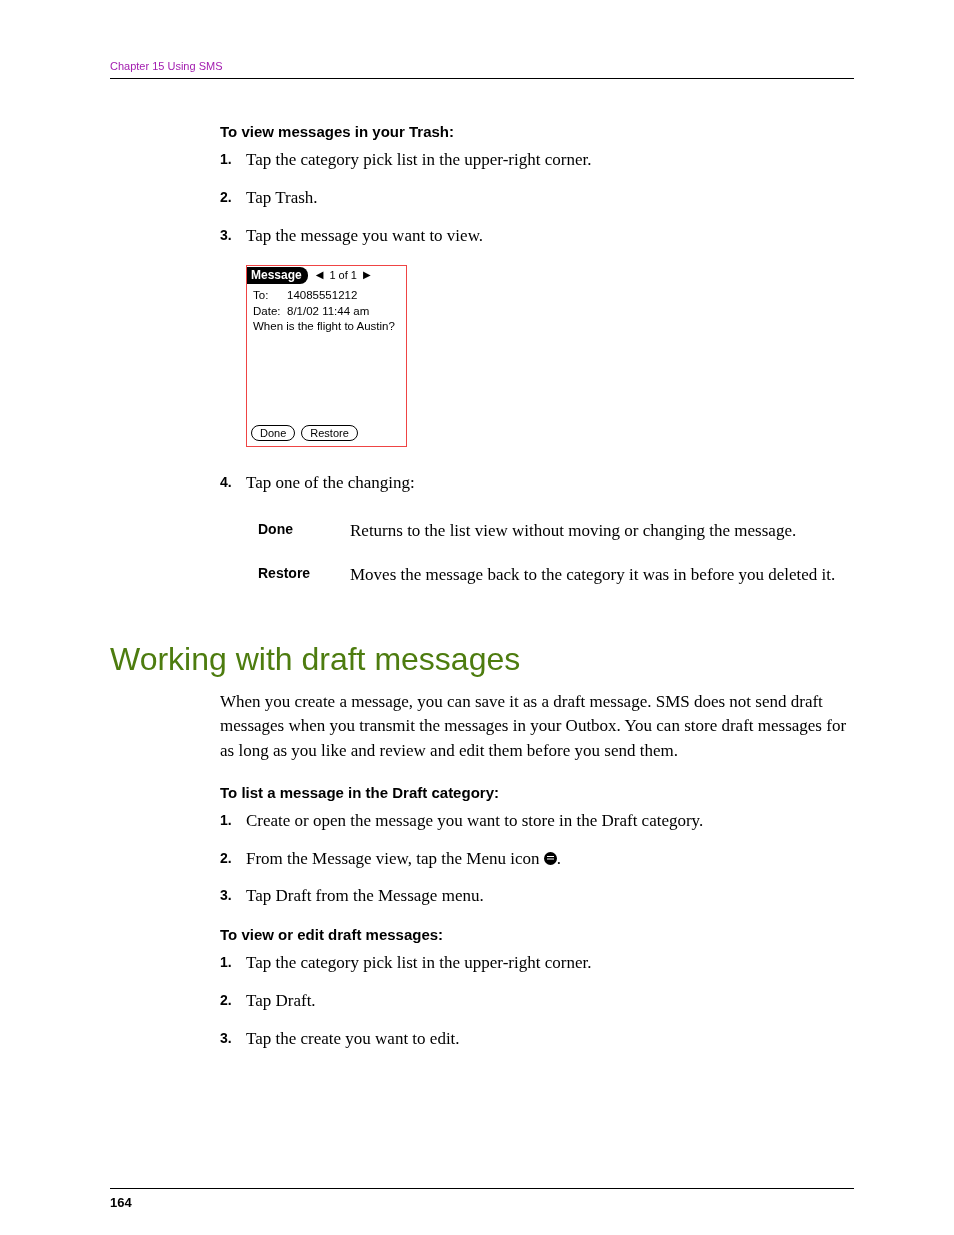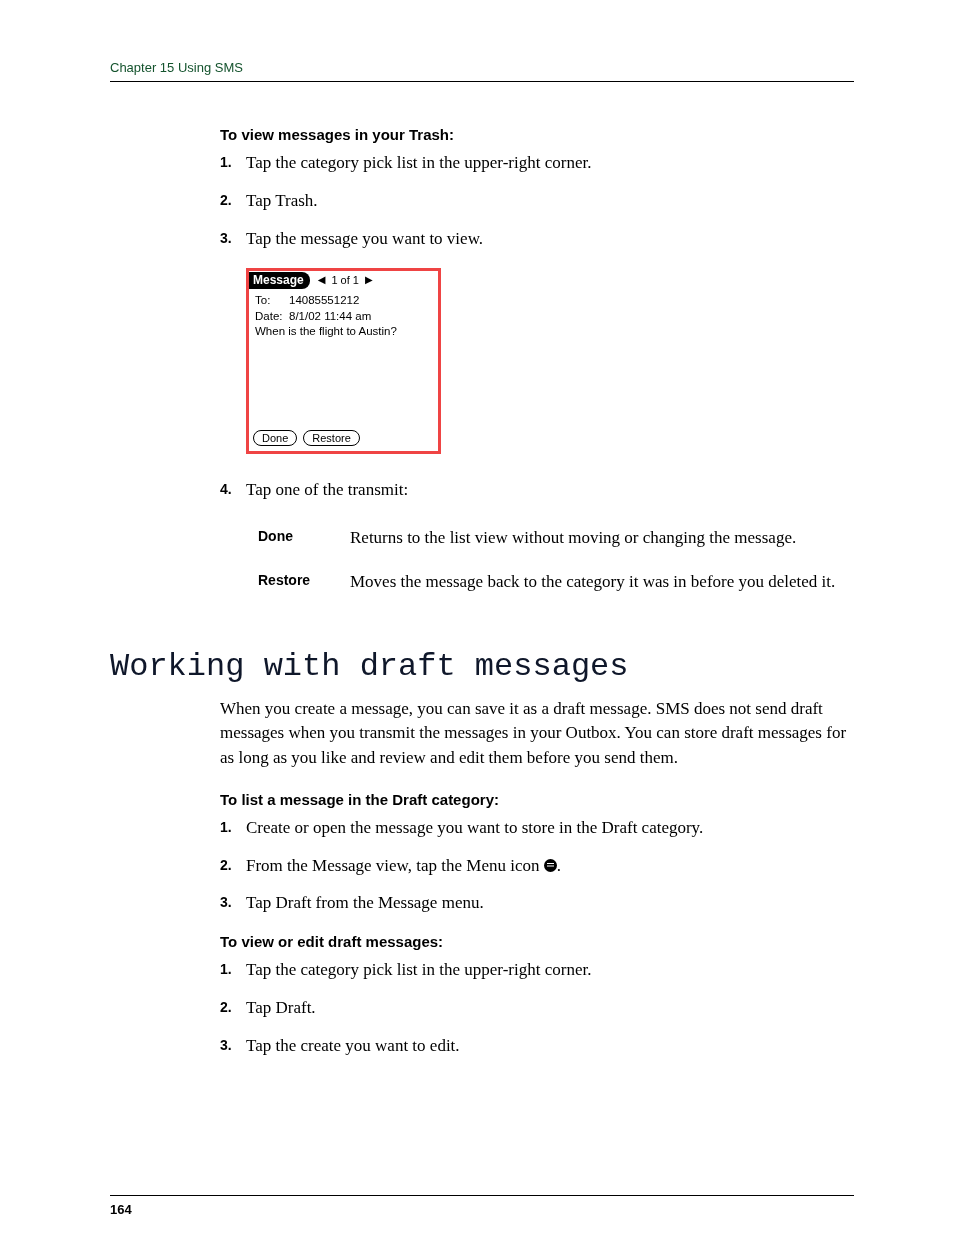--- a/index.html
+++ b/index.html
@@ -13,22 +13,22 @@
   .page {
     padding: 60px 100px 60px 110px;
   }
   .hr-top, .hr-bottom {
     border: none;
     border-top: 1px solid #000;
     margin: 0;
   }
   .running-head {
     font-family: "Helvetica Neue", Arial, sans-serif;
-    font-size: 13px;
-    color: #14532d;
+    font-size: 11px;
+    color: #a21caf;
     padding-bottom: 6px;
   }
   .content {
     padding-left: 110px;
     padding-top: 44px;
   }
   .subhead {
     font-family: "Arial Narrow", "Helvetica Neue", Arial, sans-serif;
     font-stretch: condensed;
     font-weight: 700;
@@ -51,22 +51,22 @@
     font-family: "Helvetica Neue", Arial, sans-serif;
     font-weight: 700;
     font-size: 14px;
     width: 26px;
     flex: none;
     padding-top: 2px;
   }
   ol.steps > li .txt { flex: 1; }
 
   .palm-screenshot {
-    border: 3px solid #ef4444;
-    width: 195px;
+    border: 1px solid #ef4444;
+    width: 161px;
     margin: 4px 0 24px 26px;
     font-family: "Helvetica Neue", Arial, sans-serif;
     font-size: 12px;
     background: #fff;
   }
   .palm-titlebar {
     display: flex;
     align-items: center;
     height: 18px;
   }
@@ -123,24 +123,24 @@
   table.defs td.term {
     font-family: "Helvetica Neue", Arial, sans-serif;
     font-weight: 700;
     font-size: 14px;
     width: 92px;
     padding-top: 8px;
   }
   table.defs td.desc { line-height: 1.4; }
 
   h1.section-title {
-    font-family: Liberation Mono, monospace;
+    font-family: Liberation Sans, sans-serif;
     font-stretch: condensed;
     font-weight: 400;
-    color: #0f172a;
+    color: #4d7c0f;
     font-size: 32px;
     margin: 40px 0 12px -110px;
     letter-spacing: 0px;
   }
   p.body {
     font-size: 17px;
     line-height: 1.45;
     margin: 0 0 20px 0;
   }
   .menu-icon {
@@ -213,21 +213,21 @@
       </div>
       <div class="palm-footer">
         <span class="palm-btn">Done</span>
         <span class="palm-btn">Restore</span>
       </div>
     </div>
 
     <ol class="steps">
       <li>
           <span class="num">4.</span>
-          <span class="txt">Tap one of the transmit:</span>
+          <span class="txt">Tap one of the changing:</span>
         </li>
     </ol>
 
     <table class="defs">
       <tbody>
           <tr>
         <td class="term">Done</td>
         <td class="desc">Returns to the list view without moving or changing the message.</td>
       </tr>
       <tr>

